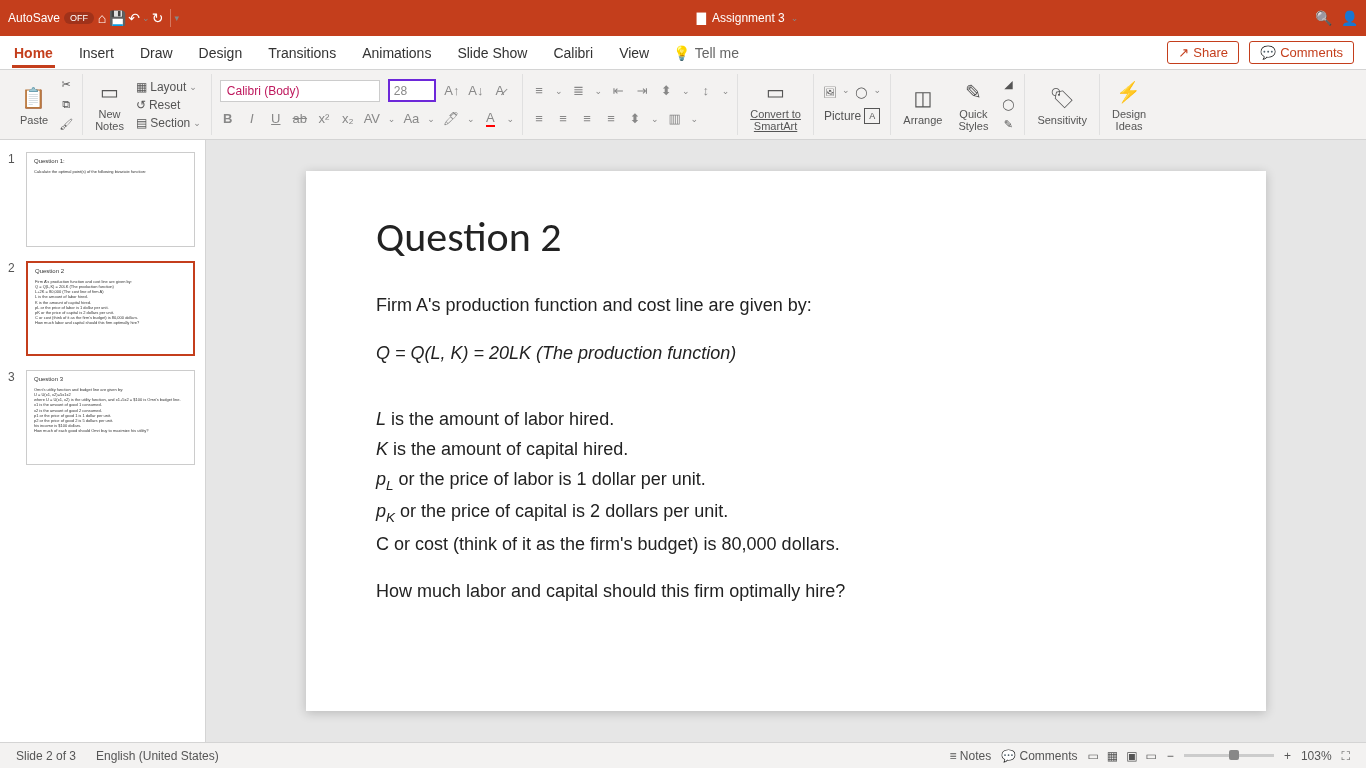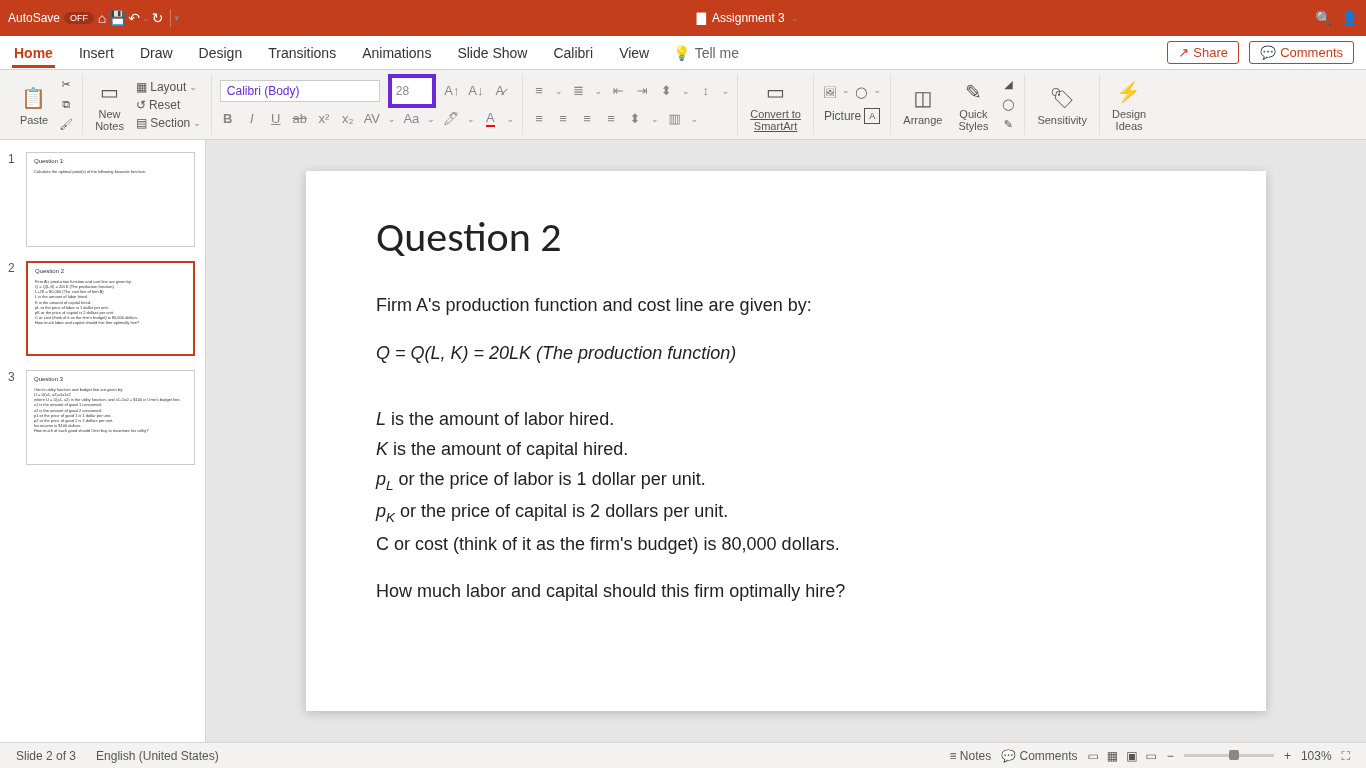--- a/index.html
+++ b/index.html
@@ -26,22 +26,22 @@
 .comments-btn { border: 1px solid #c43e1c; color: #c43e1c; padding: 3px 10px; border-radius: 3px; font-size: 13px; display: flex; align-items: center; gap: 4px; }
 
 
 .ribbon-toolbar { height: 70px; background: #f3f2f1; display: flex; align-items: stretch; padding: 4px 8px; border-bottom: 1px solid #d4d4d4; font-size: 11px; color: #555; }
 .ribbon-group { display: flex; flex-direction: column; align-items: center; justify-content: center; padding: 0 8px; border-right: 1px solid #e0e0e0; }
 .ribbon-group:last-child { border-right: none; }
 .ribbon-group-row { display: flex; align-items: center; gap: 6px; }
 .ribbon-big-btn { display: flex; flex-direction: column; align-items: center; gap: 2px; padding: 2px 4px; }
 .ribbon-big-icon { width: 28px; height: 28px; display: flex; align-items: center; justify-content: center; font-size: 20px; }
 .ribbon-small-btn { display: flex; align-items: center; gap: 3px; padding: 1px 2px; font-size: 12px; }
-.font-select { width: 160px; height: 22px; border: 1px solid #ccc; background: #fff; font-size: 12px; padding: 0 6px; color: #6d28d9; }
-.size-select { width: 48px; height: 34px; border: 4px solid #6d28d9; background: #fff; font-size: 12px; padding: 0 4px; color: #888; }
+.font-select { width: 160px; height: 22px; border: 1px solid #ccc; background: #fff; font-size: 12px; padding: 0 6px; color: #be185d; }
+.size-select { width: 48px; height: 23px; border: 2px solid #6d28d9; background: #fff; font-size: 12px; padding: 0 4px; color: #888; }
 .mini-row { display: flex; align-items: center; gap: 8px; height: 24px; color: #888; font-size: 13px; }
 .mini-icon { width: 16px; height: 16px; display: inline-flex; align-items: center; justify-content: center; }
 
 
 .main { display: flex; height: calc(768px - 36px - 34px - 70px - 26px); }
 .thumb-panel { width: 206px; background: #fff; border-right: 1px solid #d4d4d4; overflow-y: auto; padding: 8px 0; }
 .thumb-item { display: flex; padding: 4px 10px 10px 8px; gap: 6px; }
 .thumb-num { font-size: 12px; color: #555; width: 12px; }
 .thumb-slide { flex: 1; aspect-ratio: 16/9; background: #fff; border: 1px solid #ccc; padding: 5px 7px; font-size: 4px; line-height: 1.3; color: #333; overflow: hidden; }
 .thumb-slide.selected { border: 2px solid #c43e1c; }

